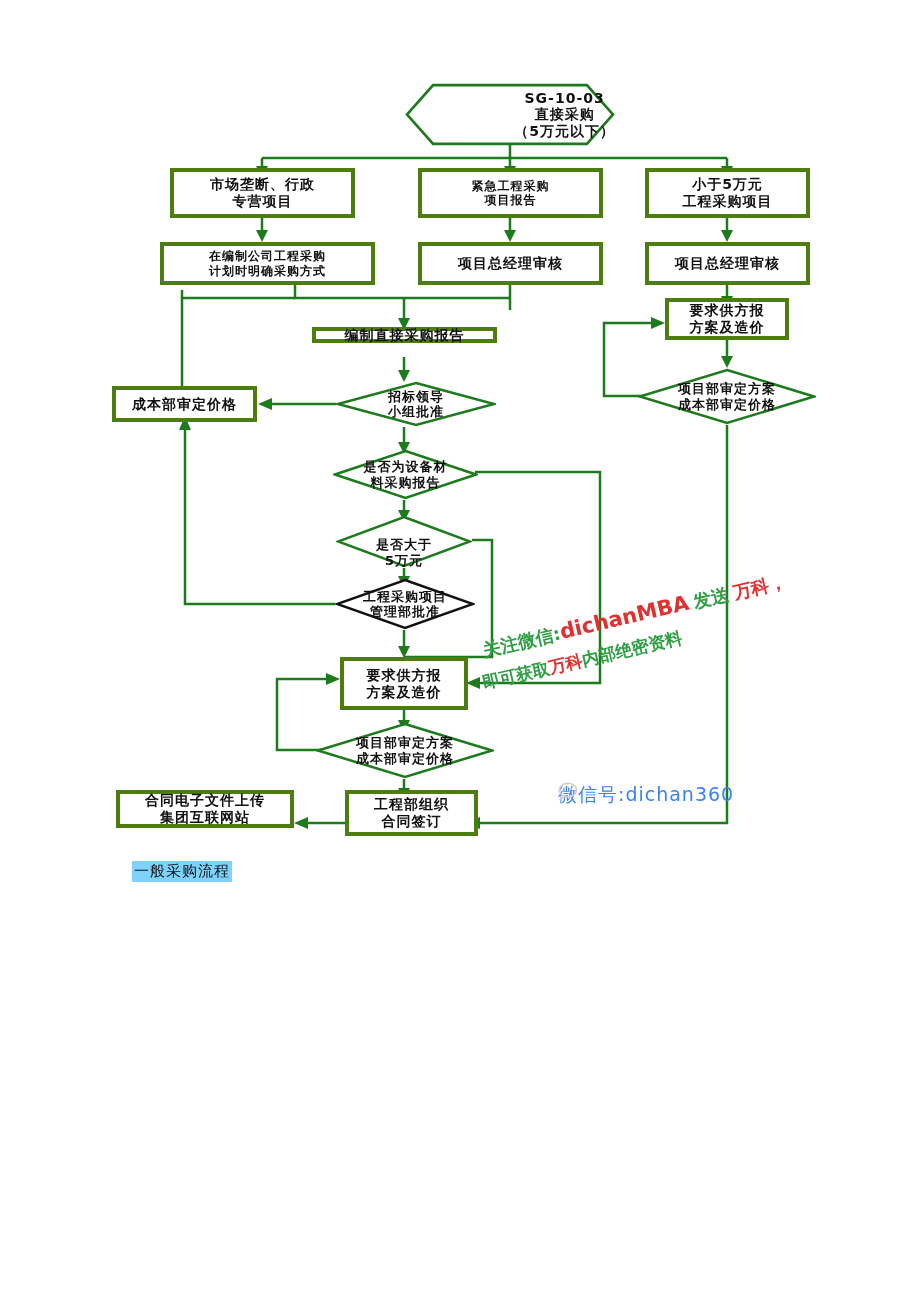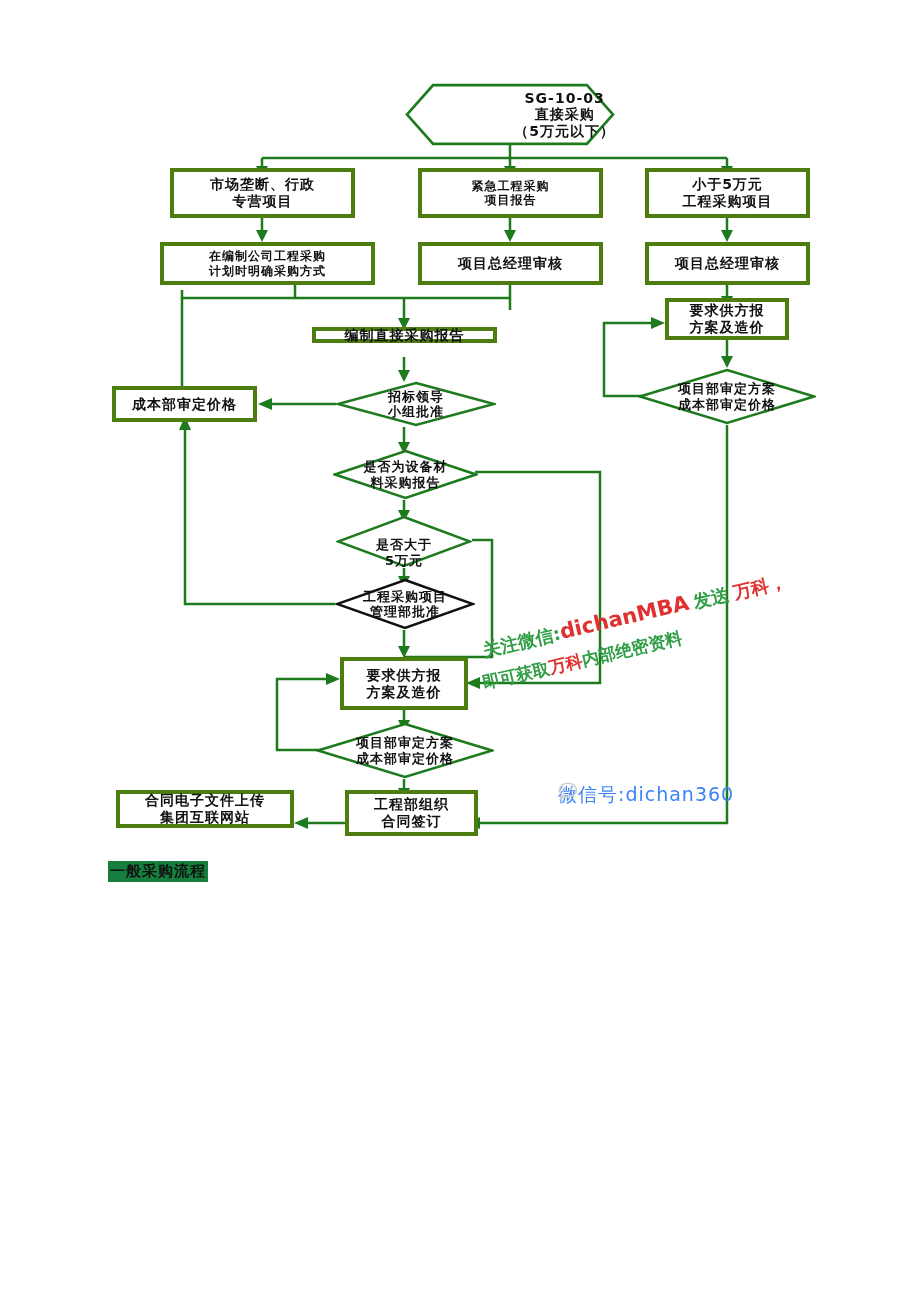--- a/index.html
+++ b/index.html
@@ -24,22 +24,22 @@
 
   
   .wm-diag{position:absolute;z-index:6;font-weight:bold;white-space:nowrap;
            transform:rotate(-13deg);transform-origin:left center;}
   .wm-green{color:#2f9e44;}
   .wm-red{color:#e03131;}
 
   .wm-bottom{position:absolute;z-index:6;color:#3b82f6;font-size:19px;
              letter-spacing:1px;white-space:nowrap;display:flex;align-items:center;gap:7px;}
 
-  .caption{position:absolute;z-index:6;background:#15803d;color:#111111;
-           font-weight:bold;font-size:15px;letter-spacing:1px;padding:1px 2px;}
+  .caption{position:absolute;z-index:6;background:#7dd3fc;color:#111111;
+           font-weight:normal;font-size:15px;letter-spacing:1px;padding:1px 2px;margin-left:24px;}
 
   svg{position:absolute;left:0;top:0;}
   .ln{stroke:#1d7a1d;stroke-width:2.5;fill:none;}
   .ah{fill:#1d7a1d;}
 </style>
 </head>
 <body>
 
 <div id="chart">
 

